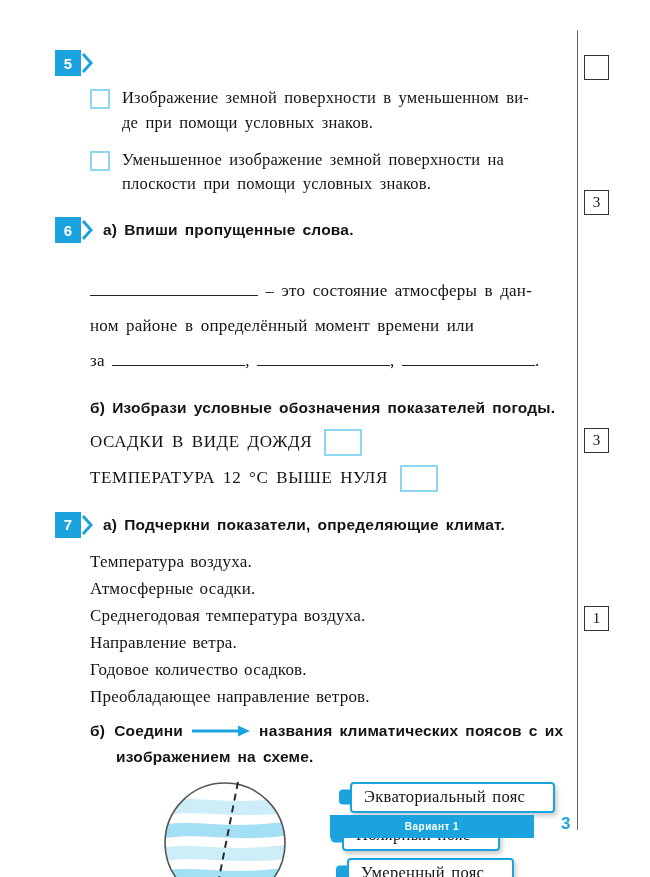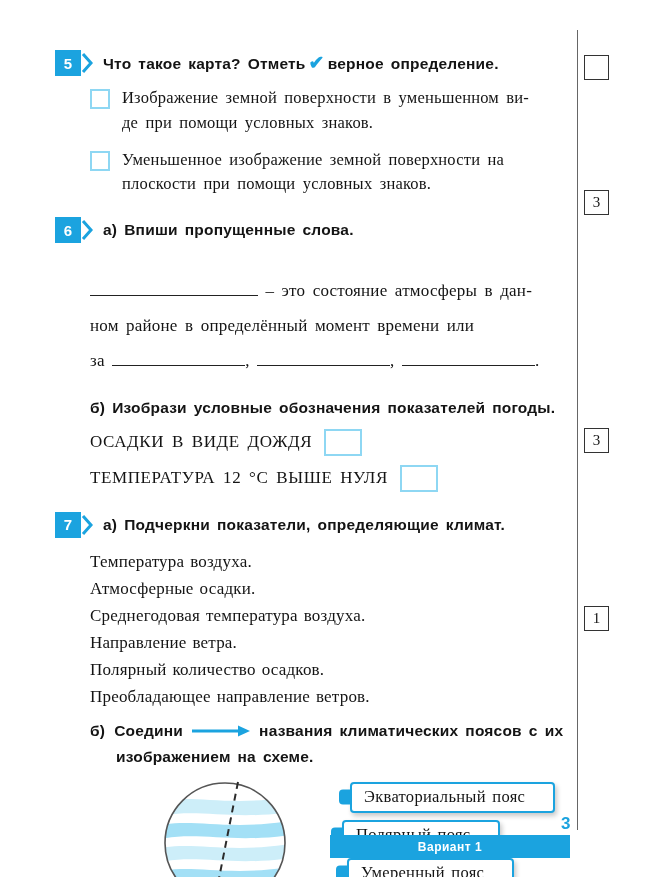--- a/index.html
+++ b/index.html
@@ -85,23 +85,23 @@
     padding:3px 28px 4px 12px;font-size:16.5px;letter-spacing:.3px;word-spacing:2px;
     box-shadow:2px 3px 5px rgba(0,0,0,.22);
   }
   .stub{
     position:absolute;left:-13px;top:50%;transform:translateY(-50%);
     width:13px;height:15px;background:var(--accent);border-radius:4px 0 0 4px;
   }
 
   
   .footer-bar{
-    position:absolute;left:330px;top:815px;width:240px;height:23px;background:var(--accent);
-    color:#fff;font-family:"Liberation Sans", sans-serif;font-weight:700;font-size:12px;
-    display:flex;align-items:center;justify-content:center;letter-spacing:.5px;margin-top:20px;
+    position:absolute;left:330px;top:815px;width:204px;height:23px;background:var(--accent);
+    color:#fff;font-family:"Liberation Sans", sans-serif;font-weight:700;font-size:10px;
+    display:flex;align-items:center;justify-content:center;letter-spacing:.5px;
   }
   .page-num{
     position:absolute;left:561px;top:814px;color:var(--accent);
     font-family:"Liberation Sans", sans-serif;font-weight:700;font-size:17px;
   }
 </style>
 </head>
 <body>
 
 <div class="page">
@@ -115,23 +115,20 @@
 
   <div class="content">
 
     <section class="task">
       <div class="task-header">
         <span class="badge">
           <span class="badge-square">5</span>
           <svg class="badge-chev" width="13" height="26" viewBox="0 0 13 26">
               <polyline points="2,4 10,13 2,22" fill="none" stroke-width="3"></polyline>
             </svg>
-        </span>
-        <span class="task-title">
-          <span>Что такое карта? Отметь</span><span class="check">✔</span><span>верное определение.</span>
         </span>
       </div>
       <div class="option">
         <span class="checkbox"></span>
         <span class="option-text">
           <span>Изображение земной поверхности в уменьшенном ви-</span><br>
           <span>де при помощи условных знаков.</span>
         </span>
       </div>
       <div class="option">
@@ -193,21 +190,21 @@
         <span class="task-title">
           <span>а)</span>
           <span>Подчеркни показатели, определяющие климат.</span>
         </span>
       </div>
       <div class="task-body">
         <div class="t7-item">Температура воздуха.</div>
         <div class="t7-item">Атмосферные осадки.</div>
         <div class="t7-item">Среднегодовая температура воздуха.</div>
         <div class="t7-item">Направление ветра.</div>
-        <div class="t7-item">Полярный количество осадков.</div>
+        <div class="t7-item">Годовое количество осадков.</div>
         <div class="t7-item">Преобладающее направление ветров.</div>
 
         <div class="t7-sub">
           <div class="t7-sub-line1 task-title">
             <span>б)</span>
             <span>Соедини</span>
             <svg class="arrow-icon" width="58" height="12" viewBox="0 0 58 12">
                 <line x1="0" y1="6" x2="48" y2="6" stroke-width="3"></line>
                 <polygon points="46,0.5 58,6 46,11.5"></polygon>
               </svg>

